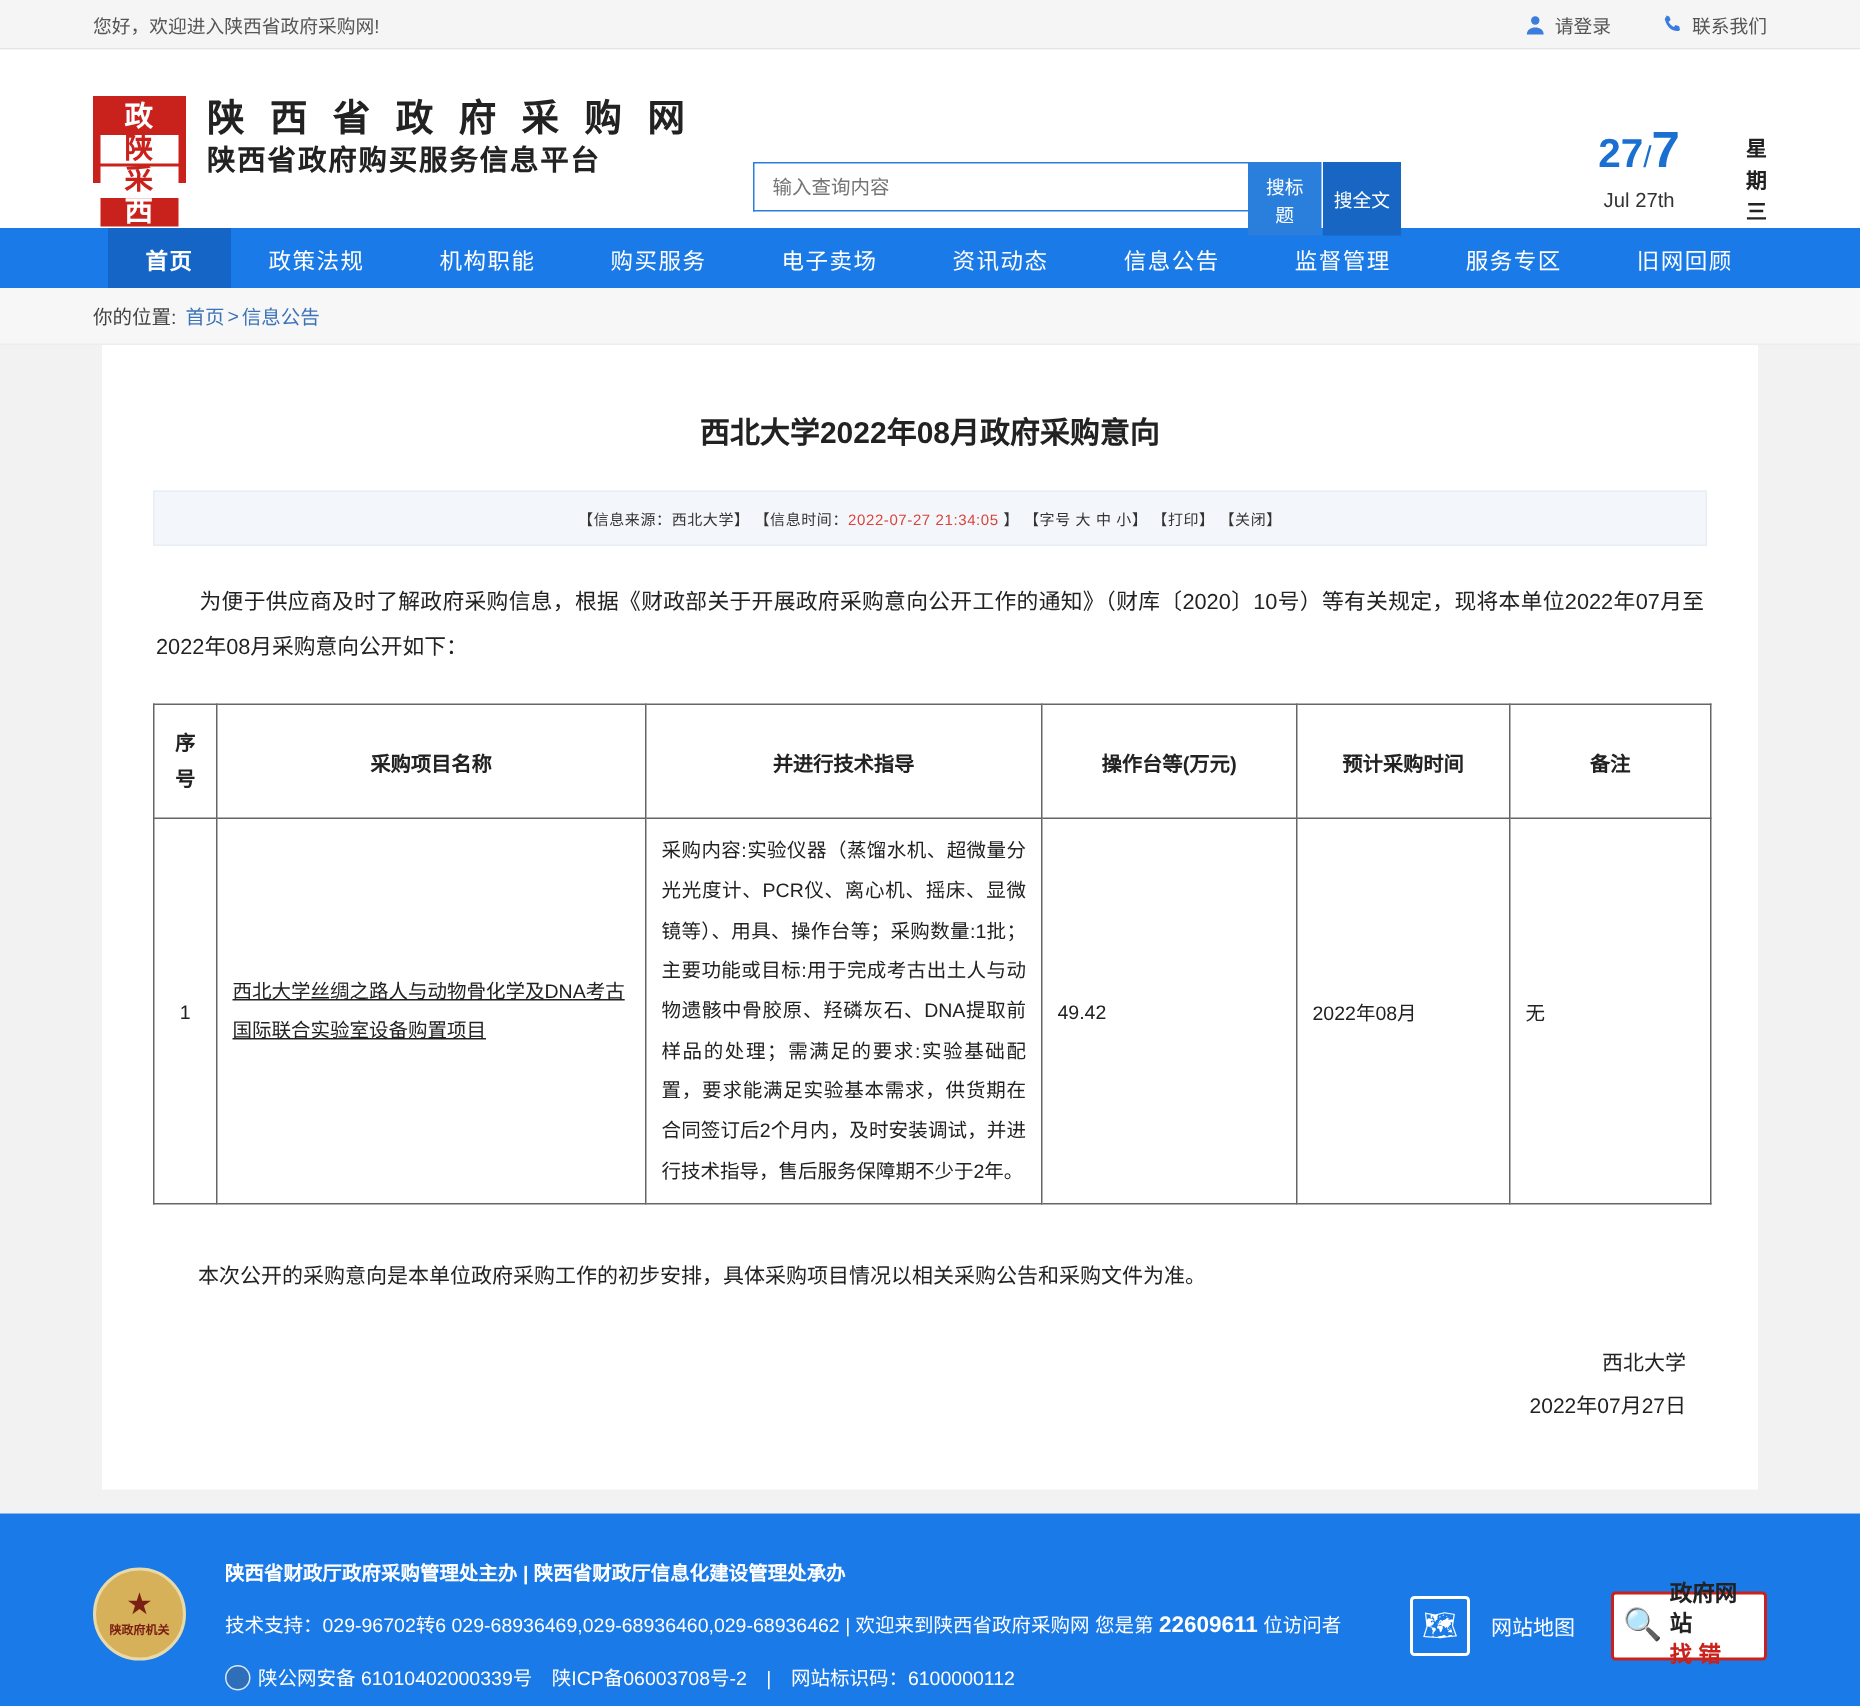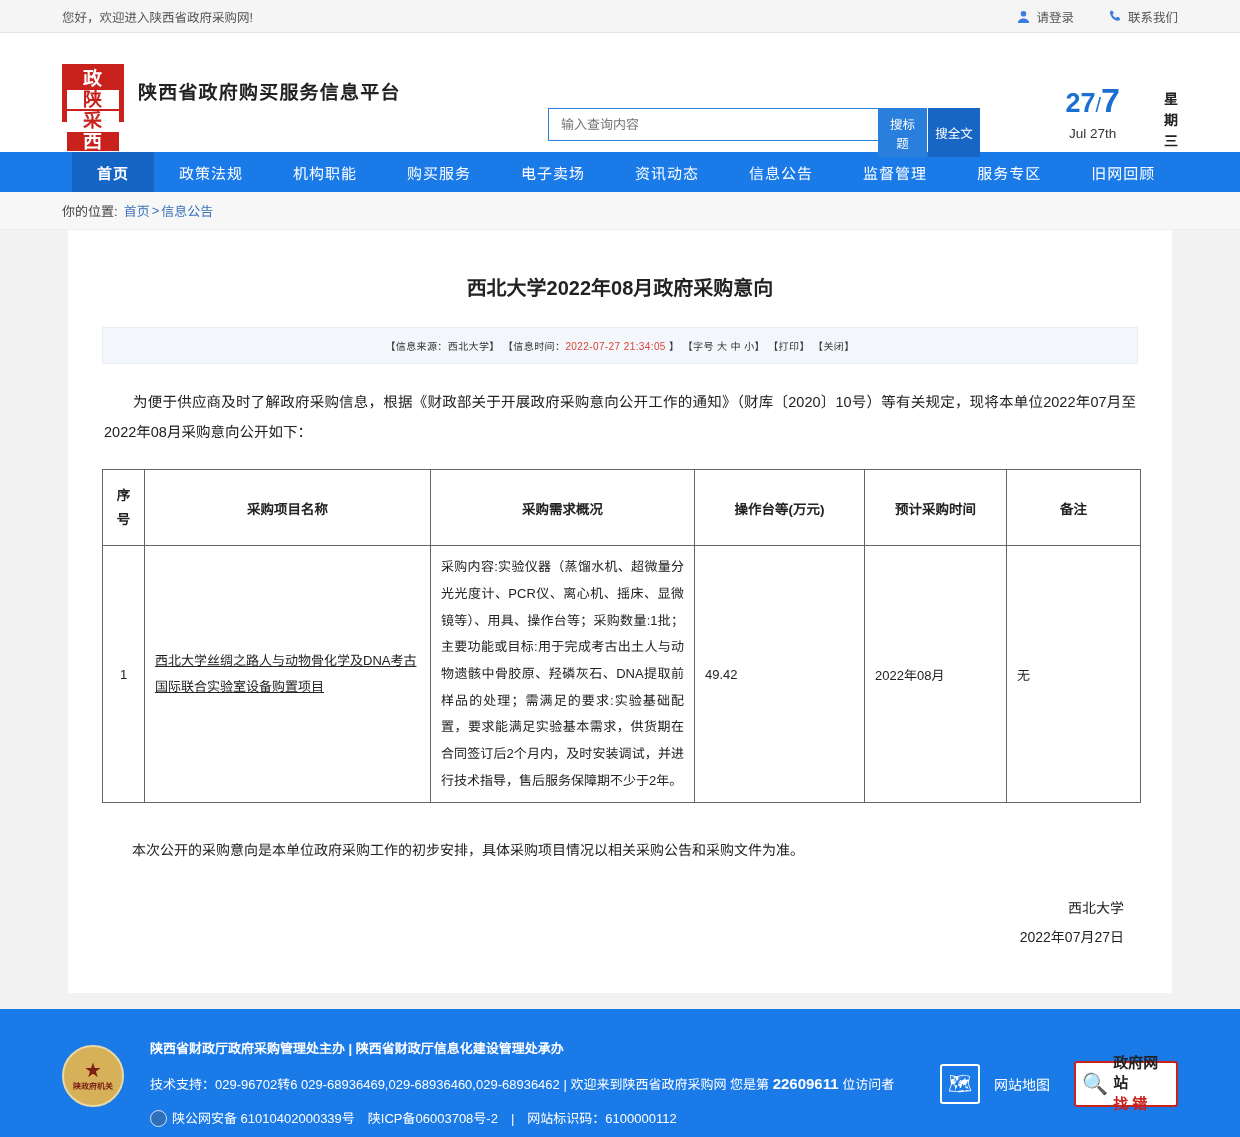--- a/index.html
+++ b/index.html
@@ -64,21 +64,21 @@
   .logo-text .l1 {
     font-size: 25px; font-weight: bold; color: #222; letter-spacing: 5px;
     line-height: 1.25;
   }
   .logo-text .l2 {
     font-size: 19px; font-weight: bold; color: #222; letter-spacing: 1.2px;
     line-height: 1.35;
   }
 
   .search-wrap {
-    position: absolute; left: 548px; top: 75px;
+    position: absolute; left: 502px; top: 75px;
     display: flex; height: 33px; justify-content: center;
   }
   .search-input {
     width: 330px; height: 33px;
     border: 1px solid #2a7fdc; border-right: none;
     padding: 0 12px;
     font-size: 13px; color: #999;
     outline: none;
     font-family: inherit;
   }
@@ -287,20 +287,21 @@
 
 <div class="header">
   <div class="logo-wrap">
     <div class="logo-mark">
       <span>政</span>
       <span class="inv">陕</span>
       <span class="inv">采</span>
       <span>西</span>
     </div>
     <div class="logo-text">
+      <div class="l1">陕 西 省 政 府 采 购 网</div>
       <div class="l2">陕西省政府购买服务信息平台</div>
     </div>
   </div>
 
   <div class="search-wrap">
     <input class="search-input" type="text" placeholder="输入查询内容" style="">
     <button class="search-btn">搜标题</button>
     <button class="search-btn b2">搜全文</button>
   </div>
 
@@ -356,21 +357,21 @@
 
     <p class="intro">为便于供应商及时了解政府采购信息，根据《财政部关于开展政府采购意向公开工作的通知》（财库〔2020〕10号）等有关规定，现将本单位2022年07月至2022年08月采购意向公开如下：</p>
 
     <table class="proc">
       <thead>
         <tr>
           <th class="c0">
             <div style="line-height:1.8;">序 号</div>
           </th>
           <th class="c1">采购项目名称</th>
-          <th class="c2">采购需求概况</th>
+          <th class="c2">并进行技术指导</th>
           <th class="c3">操作台等(万元)</th>
           <th class="c4">预计采购时间</th>
           <th class="c5">备注</th>
         </tr>
       </thead>
       <tbody>
         <tr>
           <td class="idx">1</td>
           <td class="name">西北大学丝绸之路人与动物骨化学及DNA考古国际联合实验室设备购置项目</td>
           <td class="desc">采购内容:实验仪器（蒸馏水机、超微量分光光度计、PCR仪、离心机、摇床、显微镜等）、用具、操作台等；采购数量:1批；主要功能或目标:用于完成考古出土人与动物遗骸中骨胶原、羟磷灰石、DNA提取前样品的处理；需满足的要求:实验基础配置，要求能满足实验基本需求，供货期在合同签订后2个月内，及时安装调试，并进行技术指导，售后服务保障期不少于2年。</td>

